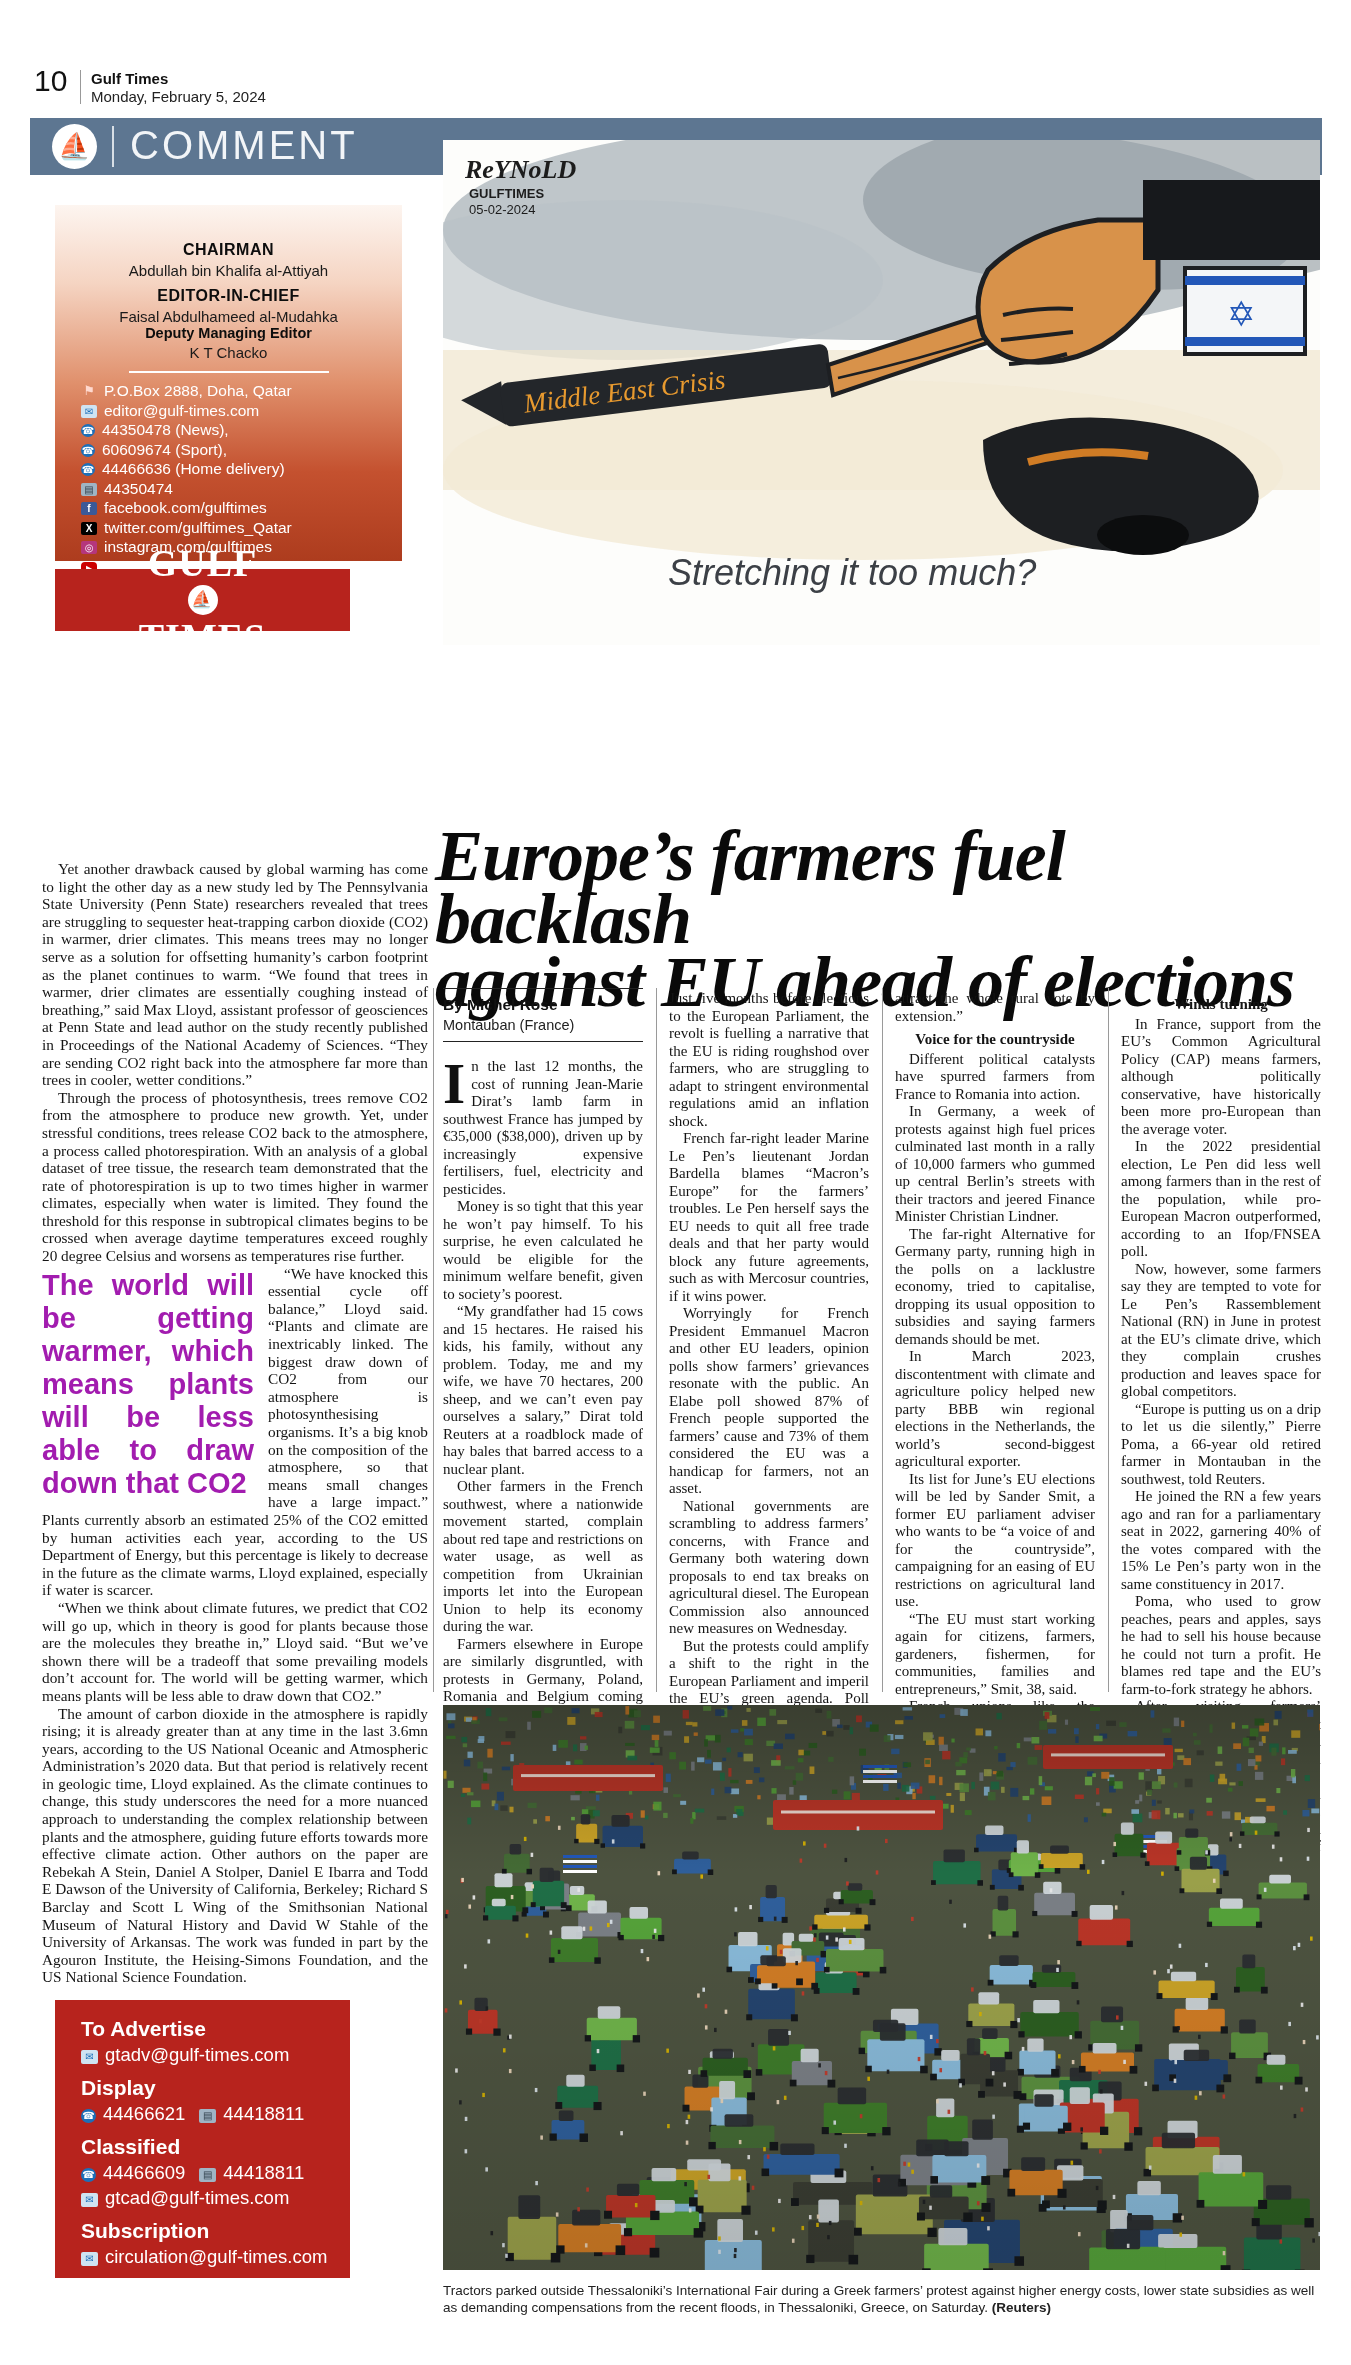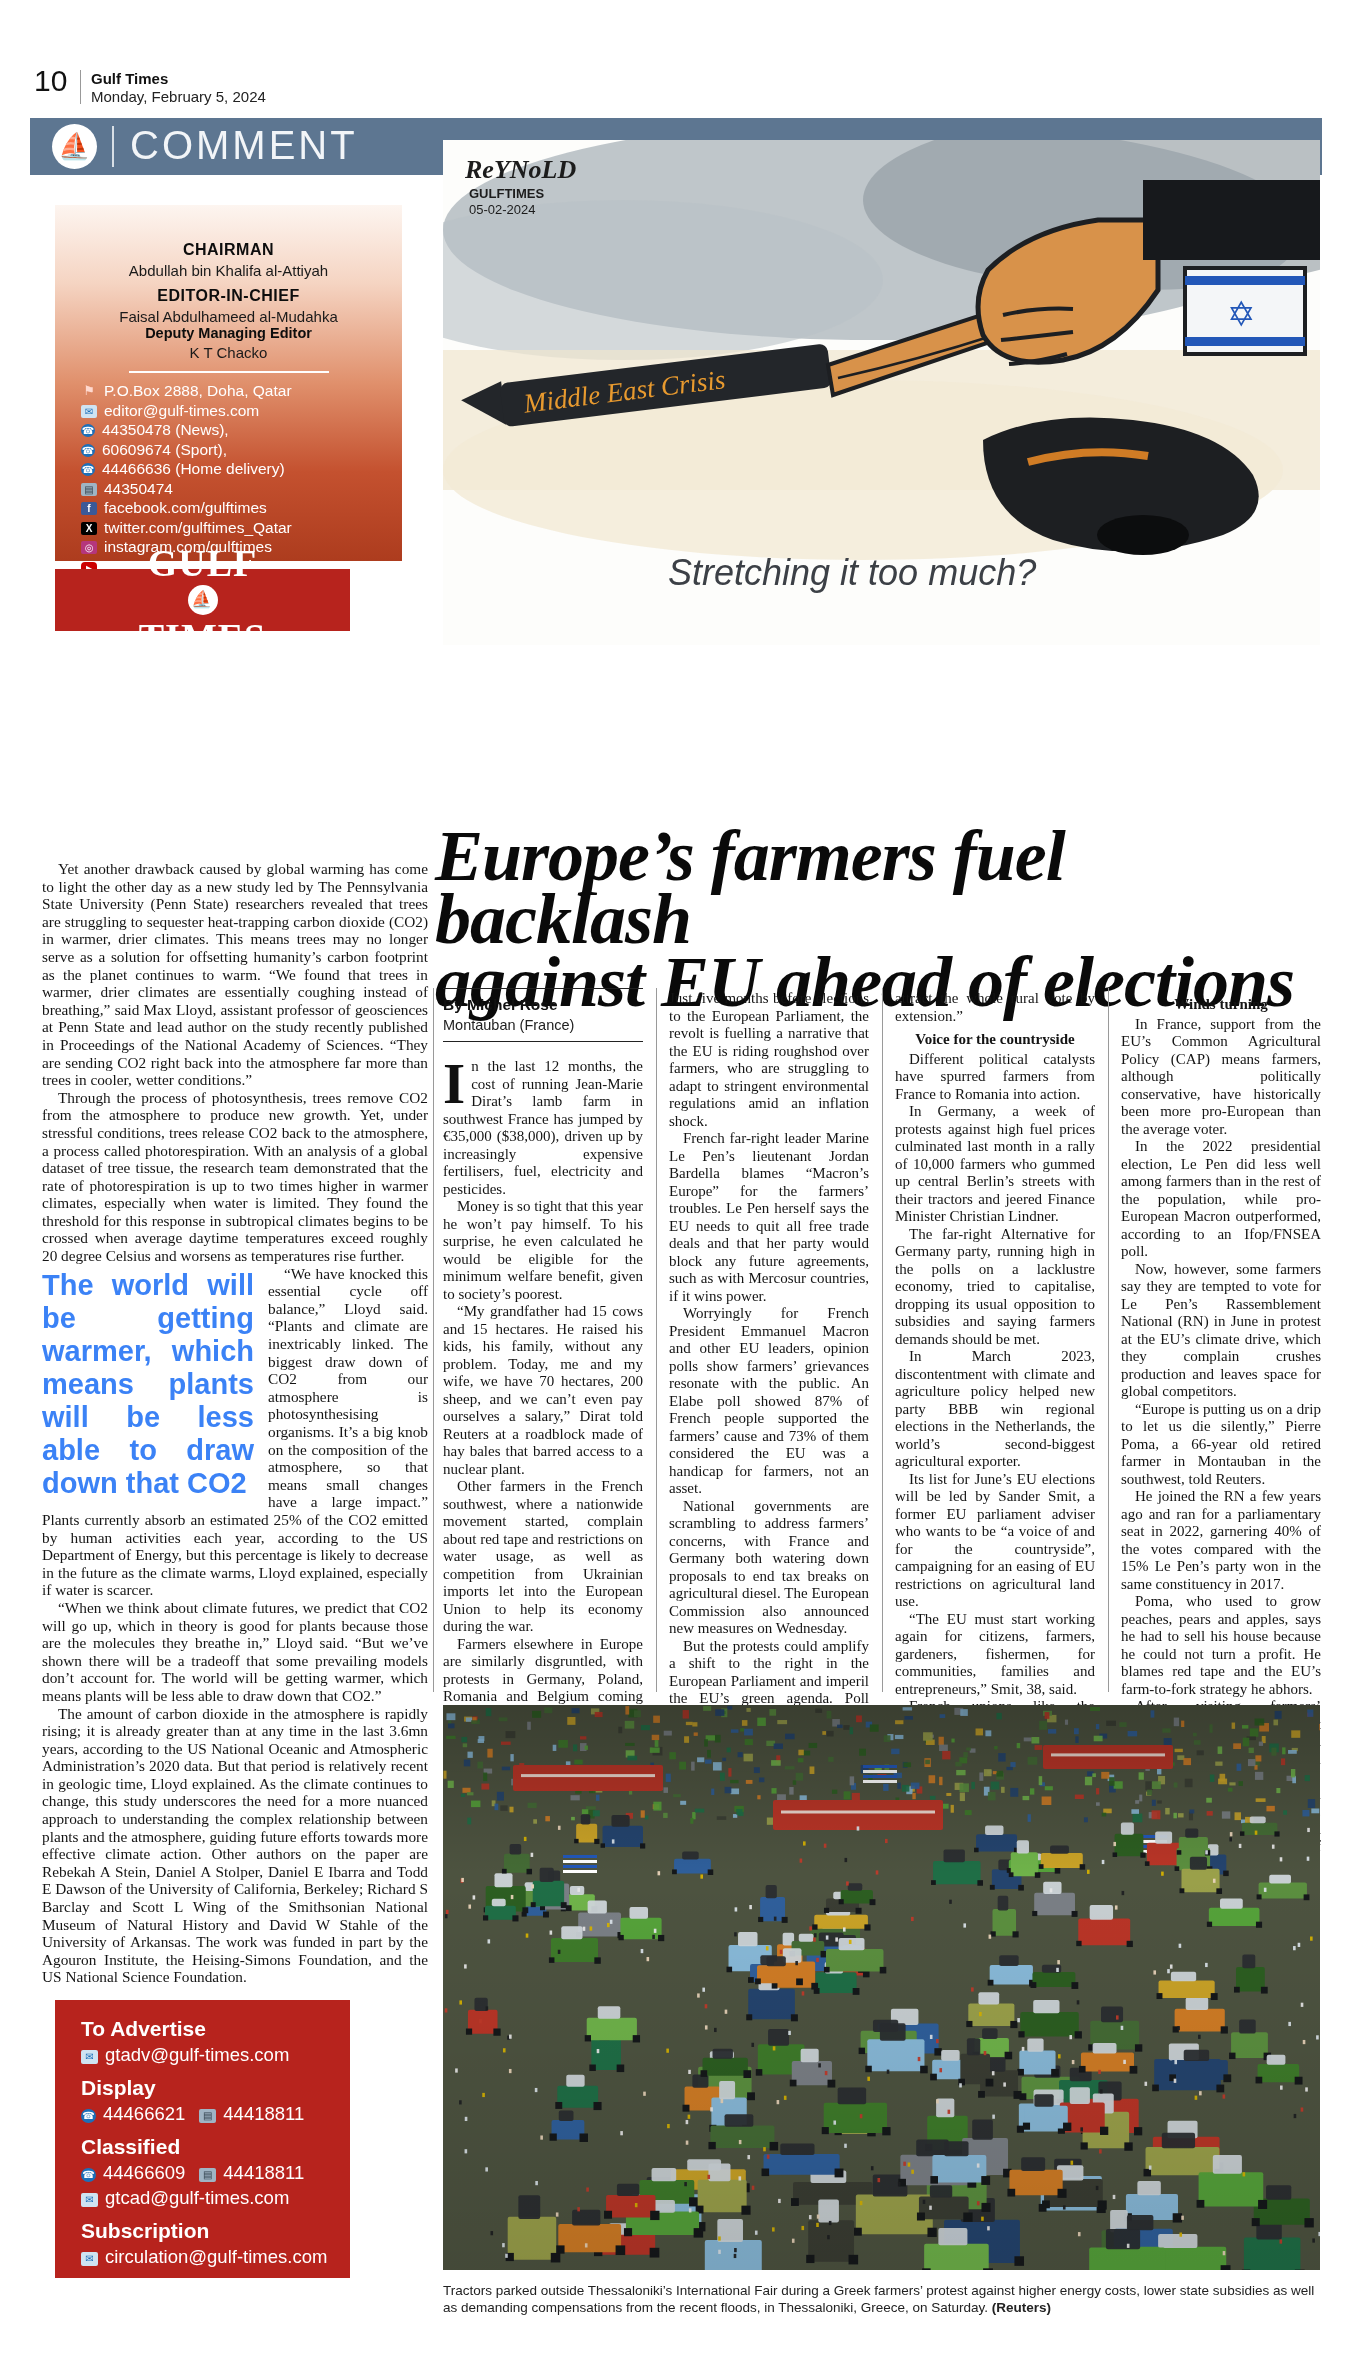--- a/index.html
+++ b/index.html
@@ -48,21 +48,21 @@
   .gtlogo .em { display:inline-block; width:30px; height:30px; border-radius:50%; background:#fff;
                 color:#111; font-size:17px; line-height:30px; text-align:center; margin:0 6px; }
 
   
   .cl-head { position:absolute; left:40px; top:648px; font-family:"Liberation Serif", serif;
              font-size:45px; line-height:48px; font-weight:600; color:#0c0c0c; letter-spacing:-.5px; }
   .cl-body { position:absolute; left:42px; top:860px; width:386px; font-family:"Liberation Serif", serif;
              font-size:15.3px; line-height:17.6px; color:#141414; text-align:justify; }
   .cl-body p { text-indent:16px; }
   .pullquote { float:left; width:212px; margin:4px 14px 4px 0; font-family:"Liberation Sans", sans-serif;
-               font-weight:bold; font-size:29px; line-height:33px; color:#3b82f6; text-indent:0; }
+               font-weight:bold; font-size:29px; line-height:33px; color:#a21caf; text-indent:0; }
 
   
   .adv { position:absolute; left:55px; top:2000px; width:295px; height:278px; background:#b7231d;
          color:#fff; padding:16px 0 0 26px; }
   .adv .h { font-size:21px; font-weight:bold; line-height:26px; }
   .adv .l { font-size:18.5px; line-height:25px; white-space:nowrap; }
   .adv .gap { height:8px; }
   .aic { display:inline-block; width:17px; height:14px; margin-right:7px; border-radius:2px;
          font-size:10px; line-height:14px; text-align:center; vertical-align:1px; }
   .aic-mail { background:#cfe3f2; color:#1d6fb8; }

